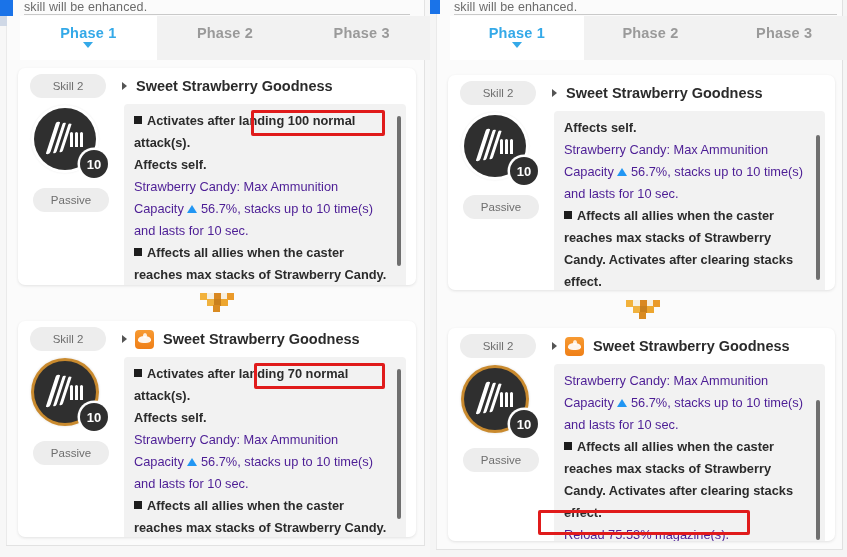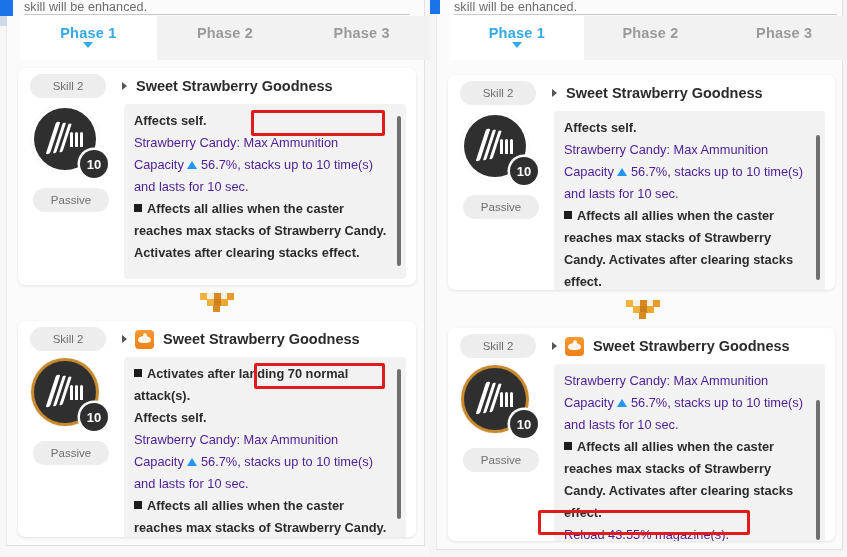--- a/index.html
+++ b/index.html
@@ -387,20 +387,21 @@
                   <i></i>
                   <i></i>
                   <i></i>
                 </div>
             </div>
             <div class="stack-badge">10</div>
           </div>
           <div class="passive-pill">Passive</div>
         </div>
         <div class="desc" style="min-height:175px;">
+          <p><span class="bullet-sq"></span><span class="strong">Activates after landing </span><span class="strong">100 normal attack(s).</span></p>
           <p class="strong">Affects self.</p>
           <p class="blue"><span>Strawberry Candy: Max Ammunition Capacity </span><span class="tri-up"></span><span> 56.7%, stacks up to 10 time(s) and lasts for 10 sec.</span></p>
           <p class="strong"><span class="bullet-sq"></span><span>Affects all allies when the caster reaches max stacks of Strawberry Candy. Activates after clearing stacks effect.</span></p>
           <div class="scrollbar" style="height:150px;"></div>
         </div>
       </div>
     </div>
 
     <div class="chev" style="position:absolute;left:200px;top:293px;">
       <i></i>
@@ -546,21 +547,21 @@
                   <i></i>
                 </div>
             </div>
             <div class="stack-badge">10</div>
           </div>
           <div class="passive-pill">Passive</div>
         </div>
         <div class="desc" style="min-height:172px;">
           <p class="blue"><span>Strawberry Candy: Max Ammunition Capacity </span><span class="tri-up"></span><span> 56.7%, stacks up to 10 time(s) and lasts for 10 sec.</span></p>
           <p class="strong"><span class="bullet-sq"></span><span>Affects all allies when the caster reaches max stacks of Strawberry Candy. Activates after clearing stacks effect.</span></p>
-          <p class="blue">Reload 43.55% magazine(s).</p>
+          <p class="blue">Reload 75.53% magazine(s).</p>
 
           <div class="scrollbar" style="top:36px;height:140px;"></div>
         </div>
       </div>
     </div>
 
     <div class="panel-bottom-rule" style="left:6px;top:549px;width:407px;"></div>
 
     <div class="hl" style="left:108px;top:510px;width:212px;height:25px;"></div>
   </div>

